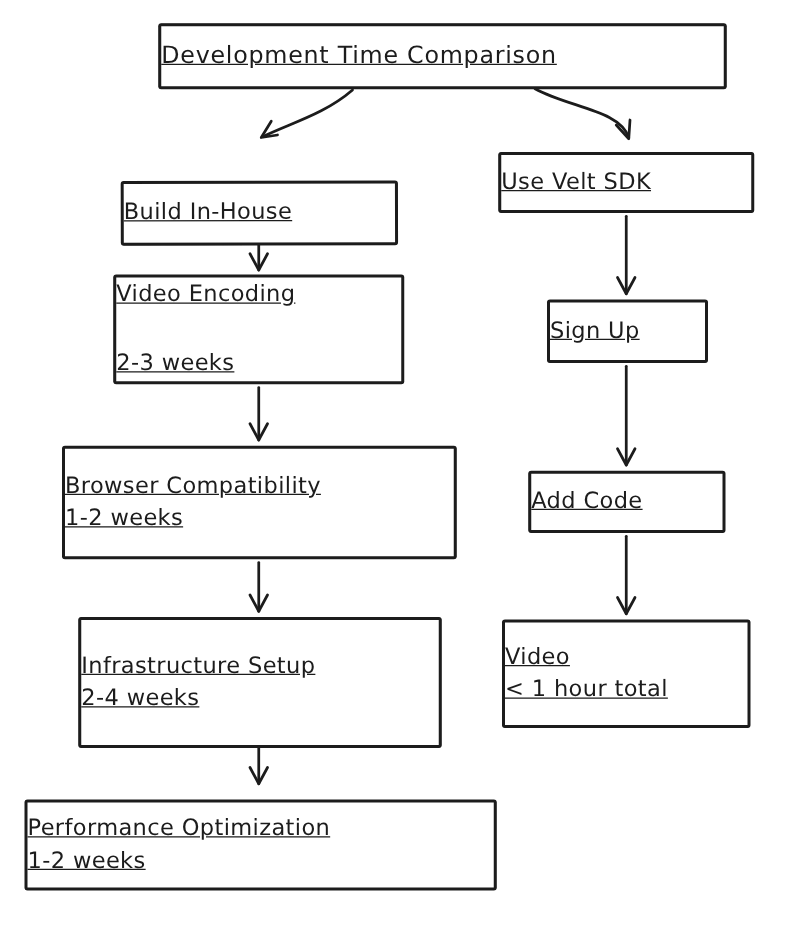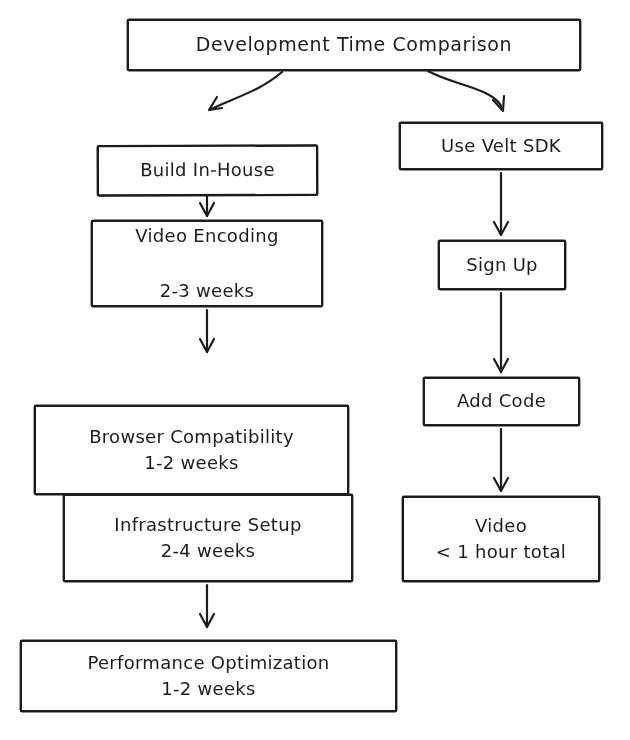--- a/index.html
+++ b/index.html
@@ -26,43 +26,44 @@
     left: 0; top: 0;
     width: 630px;
     height: 740px;
     pointer-events: none;
     color: var(--stroke);
   }
   .node {
     position: absolute;
     display: flex;
     flex-direction: column;
-    align-items: center;
+    align-items: flex-start;
     justify-content: center;
     border: 2.2px solid var(--stroke);
     border-radius: 2px;
     background: var(--bg);
     text-align: center;
     line-height: 1.45;
     font-size: 18px;
     letter-spacing: 0.3px;
+    text-decoration: underline;
   }
   .node.title-node {
     font-size: 19px;
     letter-spacing: 0.6px;
   }
   
   .node { box-shadow: 0 0 0 0.4px var(--stroke); }
 
   
   #n-title        { left: 127px; top:  19px; width: 454px; height: 52px; }
   #n-inhouse      { left:  97px; top: 121px; width: 221px; height: 51px; transform: rotate(-0.15deg); margin-top: 24px; }
   #n-video        { left:  91px; top: 220px; width: 232px; height: 87px; gap: 28px; }
-  #n-browser      { left:  34px; top: 357px; width: 315px; height: 90px; margin-top: 48px; }
-  #n-infra        { left:  63px; top: 494px; width: 290px; height: 88px; }
+  #n-browser      { left:  50px; top: 357px; width: 315px; height: 90px; }
+  #n-infra        { left:  63px; top: 494px; width: 290px; height: 104px; }
   #n-perf         { left:  20px; top: 640px; width: 377px; height: 72px; }
   #n-velt         { left: 399px; top: 122px; width: 204px; height: 48px; }
   #n-signup       { left: 438px; top: 240px; width: 128px; height: 50px; }
   #n-addcode      { left: 423px; top: 377px; width: 157px; height: 49px; }
   #n-deploy       { left: 402px; top: 496px; width: 198px; height: 86px; }
 </style>
 </head>
 <body>
 
 <div class="canvas">

